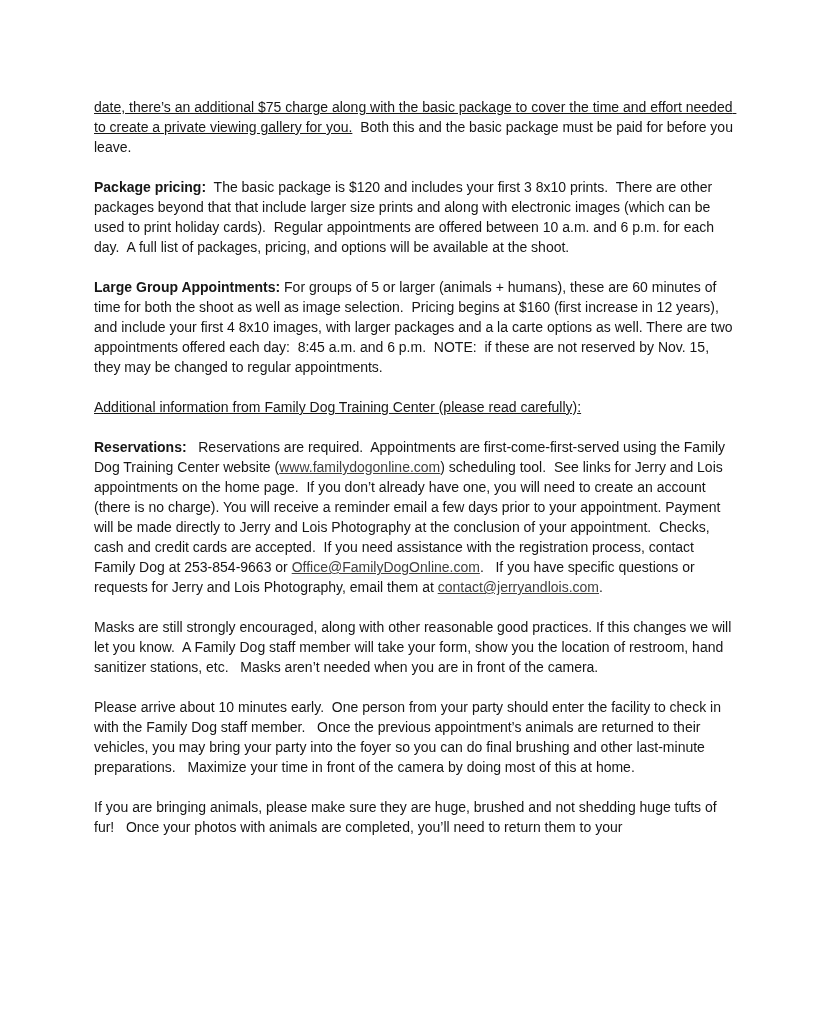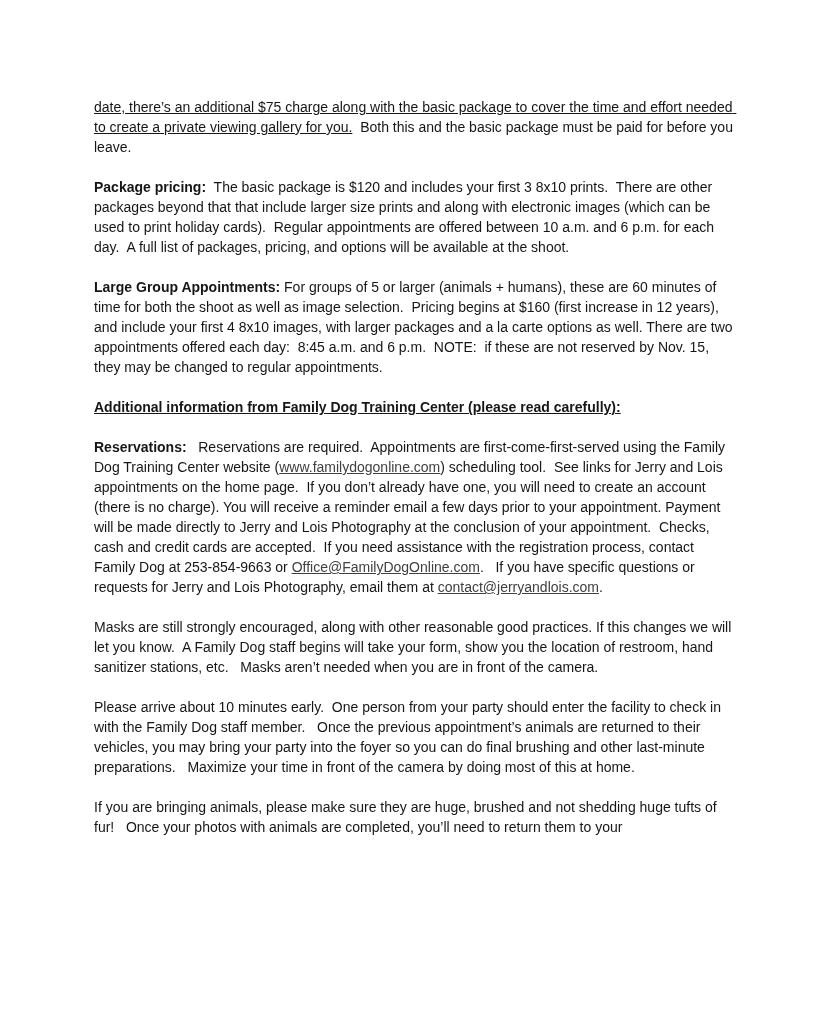--- a/index.html
+++ b/index.html
@@ -19,21 +19,21 @@
     line-height: 20px;
     color: #161616;
     overflow: hidden;
   }
   .para {
     margin: 0 0 20px 0;
     white-space: pre-wrap;
   }
   .heading {
     margin: 0 0 20px 0;
-    font-weight: bold;
+    font-weight: normal;
     text-decoration: underline;
     white-space: pre-wrap;
   }
   .u {
     text-decoration: underline;
   }
   .b {
     font-weight: bold;
     text-align: center;
   }
@@ -52,19 +52,19 @@
 
   <p class="para"><span class="b">Package pricing:</span><span>  The basic package is $120 and includes your first 3 8x10 prints.  There are other packages beyond that that include larger size prints and along with electronic images (which can be used to print holiday cards).  Regular appointments are offered between 10 a.m. and 6 p.m. for each day.  A full list of packages, pricing, and options will be available at the shoot.</span></p>
 
   <p class="para"><span class="b">Large Group Appointments:</span><span> For groups of 5 or larger (animals + humans), these are 60 minutes of time for both the shoot as well as image selection.  Pricing begins at $160 (first increase in 12 years), and include your first 4 8x10 images, with larger packages and a la carte options as well. There are two appointments offered each day:  8:45 a.m. and 6 p.m.  NOTE:  if these are not reserved by Nov. 15, they may be changed to regular appointments.</span></p>
 
   <p class="heading">Additional information from Family Dog Training Center (please read carefully):</p>
 
   <p class="para"><span class="b">Reservations:</span><span>   Reservations are required.  Appointments are first-come-first-served using the Family Dog Training Center website (</span><a class="doc-link">www.familydogonline.com</a><span>) scheduling tool.  See links for Jerry and Lois appointments on the home page.  If you don’t already have one, you will need to create an account (there is no charge). You will receive a reminder email a few days prior to your appointment. Payment will be made directly to Jerry and Lois Photography at the conclusion of your appointment.  Checks, cash and credit cards are accepted.  If you need assistance with the registration process, contact Family Dog at 253-854-9663 or </span><a class="doc-link">Office@FamilyDogOnline.com</a><span>.   If you have specific questions or requests for Jerry and Lois Photography, email them at </span><a class="doc-link">contact@jerryandlois.com</a><span>.</span></p>
 
 
-  <p class="para">Masks are still strongly encouraged, along with other reasonable good practices. If this changes we will let you know.  A Family Dog staff begins will take your form, show you the location of restroom, hand sanitizer stations, etc.   Masks aren’t needed when you are in front of the camera.</p>
+  <p class="para">Masks are still strongly encouraged, along with other reasonable good practices. If this changes we will let you know.  A Family Dog staff member will take your form, show you the location of restroom, hand sanitizer stations, etc.   Masks aren’t needed when you are in front of the camera.</p>
 
   <p class="para">Please arrive about 10 minutes early.  One person from your party should enter the facility to check in with the Family Dog staff member.   Once the previous appointment’s animals are returned to their vehicles, you may bring your party into the foyer so you can do final brushing and other last-minute preparations.   Maximize your time in front of the camera by doing most of this at home.</p>
 
   <p class="para">If you are bringing animals, please make sure they are huge, brushed and not shedding huge tufts of fur!   Once your photos with animals are completed, you’ll need to return them to your</p>
 
 </div>
 
 </body></html>

